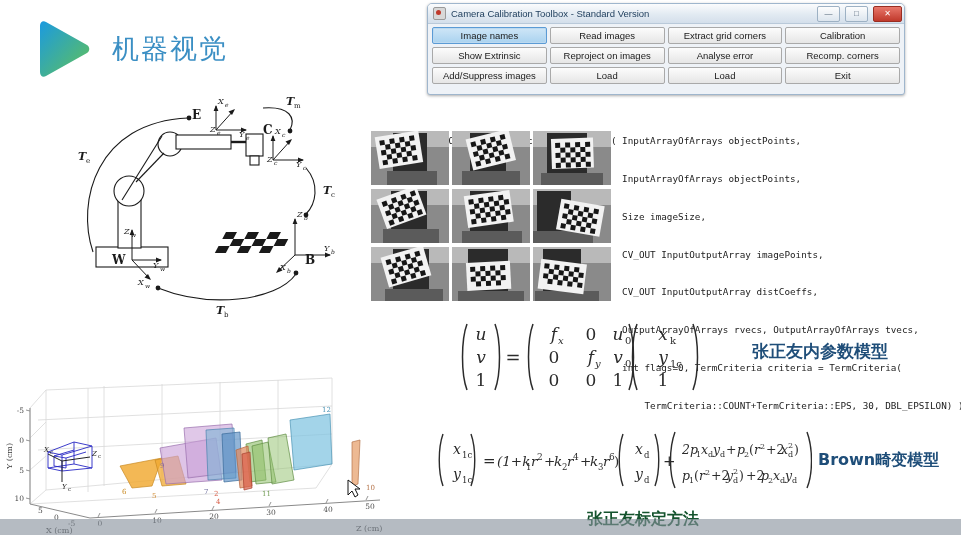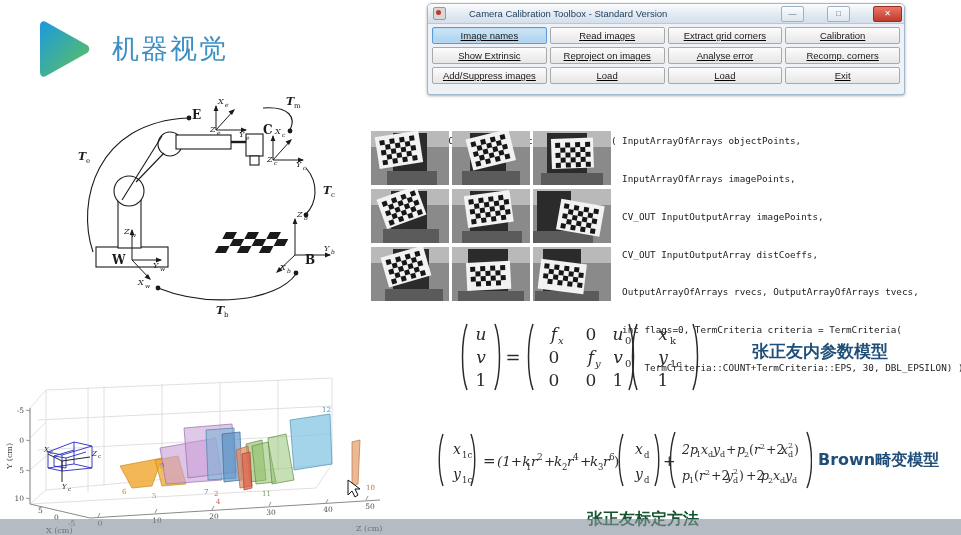--- a/index.html
+++ b/index.html
@@ -30,31 +30,31 @@
     border:1px solid #9fb6cd;
     border-radius:5px 5px 3px 3px;
     box-shadow:0 1px 3px rgba(0,0,0,.32);
     box-sizing:border-box;
   }
   #toolbox-titlebar{
     height:19px;
     background:linear-gradient(#fbfcfd,#e2eaf2 55%,#d4dfeb);
     border-bottom:1px solid #b9c9d9;
     border-radius:4px 4px 0 0;
-    display:flex;align-items:center;padding:0 2px 0 5px;gap:23px;
+    display:flex;align-items:center;padding:0 2px 0 5px;gap:5px;
   }
   #tb-app-icon{width:11px;height:11px;background:#d8d8d8;border:1px solid #9a9a9a;border-radius:2px;position:relative;flex:none;}
   #tb-app-icon:after{content:"";position:absolute;left:2px;top:2px;width:5px;height:5px;background:#c0392b;border-radius:50%;}
   #toolbox-title{font-size:9.5px;color:#1c3b5a;white-space:nowrap;flex:1;}
   .win-btn{width:21px;height:14px;border:1px solid #9db1c4;border-radius:2px;
            background:linear-gradient(#fdfdfd,#dce5ee);display:flex;align-items:center;justify-content:center;
            font-size:8px;color:#4a5d70;flex:none;}
   .win-btn.close{background:linear-gradient(#e8776a,#c0392b);border-color:#992d22;color:#fff;width:27px;}
   #toolbox-body{padding:3px 4px 4px 4px;}
-  .tb-row{display:flex;gap:3px;margin-bottom:3px;text-decoration:underline;}
+  .tb-row{display:flex;gap:3px;margin-bottom:3px;}
   .tb-row:last-child{margin-bottom:0;}
   .tb-btn{
     flex:1;height:15px;line-height:15px;text-align:center;
     font-size:9.5px;color:#1a1a1a;
     background:linear-gradient(#fcfcfc,#e6e6e6);
     border:1px solid #a9a9a9;border-radius:2px;
     white-space:nowrap;overflow:hidden;
   }
   .tb-btn.selected{
     background:linear-gradient(#cfe6f7,#a9d2ef);
@@ -277,21 +277,22 @@
       <div class="tb-btn">Add/Suppress images</div>
       <div class="tb-btn">Load</div>
       <div class="tb-btn">Load</div>
       <div class="tb-btn">Exit</div>
     </div>
   </div>
 </div>
 
 <div id="code-block">
   <span class="ln">CV_EXPORTS_W double calibrateCamera( InputArrayOfArrays objectPoints,</span>
-  <span class="ln">                                     InputArrayOfArrays imagePoints,</span>
+  <span class="ln">                                     InputArrayOfArrays objectPoints,</span>
+  <span class="ln">                                     Size imageSize,</span>
   <span class="ln">                                     CV_OUT InputOutputArray imagePoints,</span>
   <span class="ln">                                     CV_OUT InputOutputArray distCoeffs,</span>
   <span class="ln">                                     OutputArrayOfArrays rvecs, OutputArrayOfArrays tvecs,</span>
   <span class="ln">                                     int flags=0, TermCriteria criteria = TermCriteria(</span>
   <span class="ln">                                         TermCriteria::COUNT+TermCriteria::EPS, 30, DBL_EPSILON) );</span>
 </div>
 
 <div id="photo-grid">
   <div class="photo-row">
     <div class="photo">

